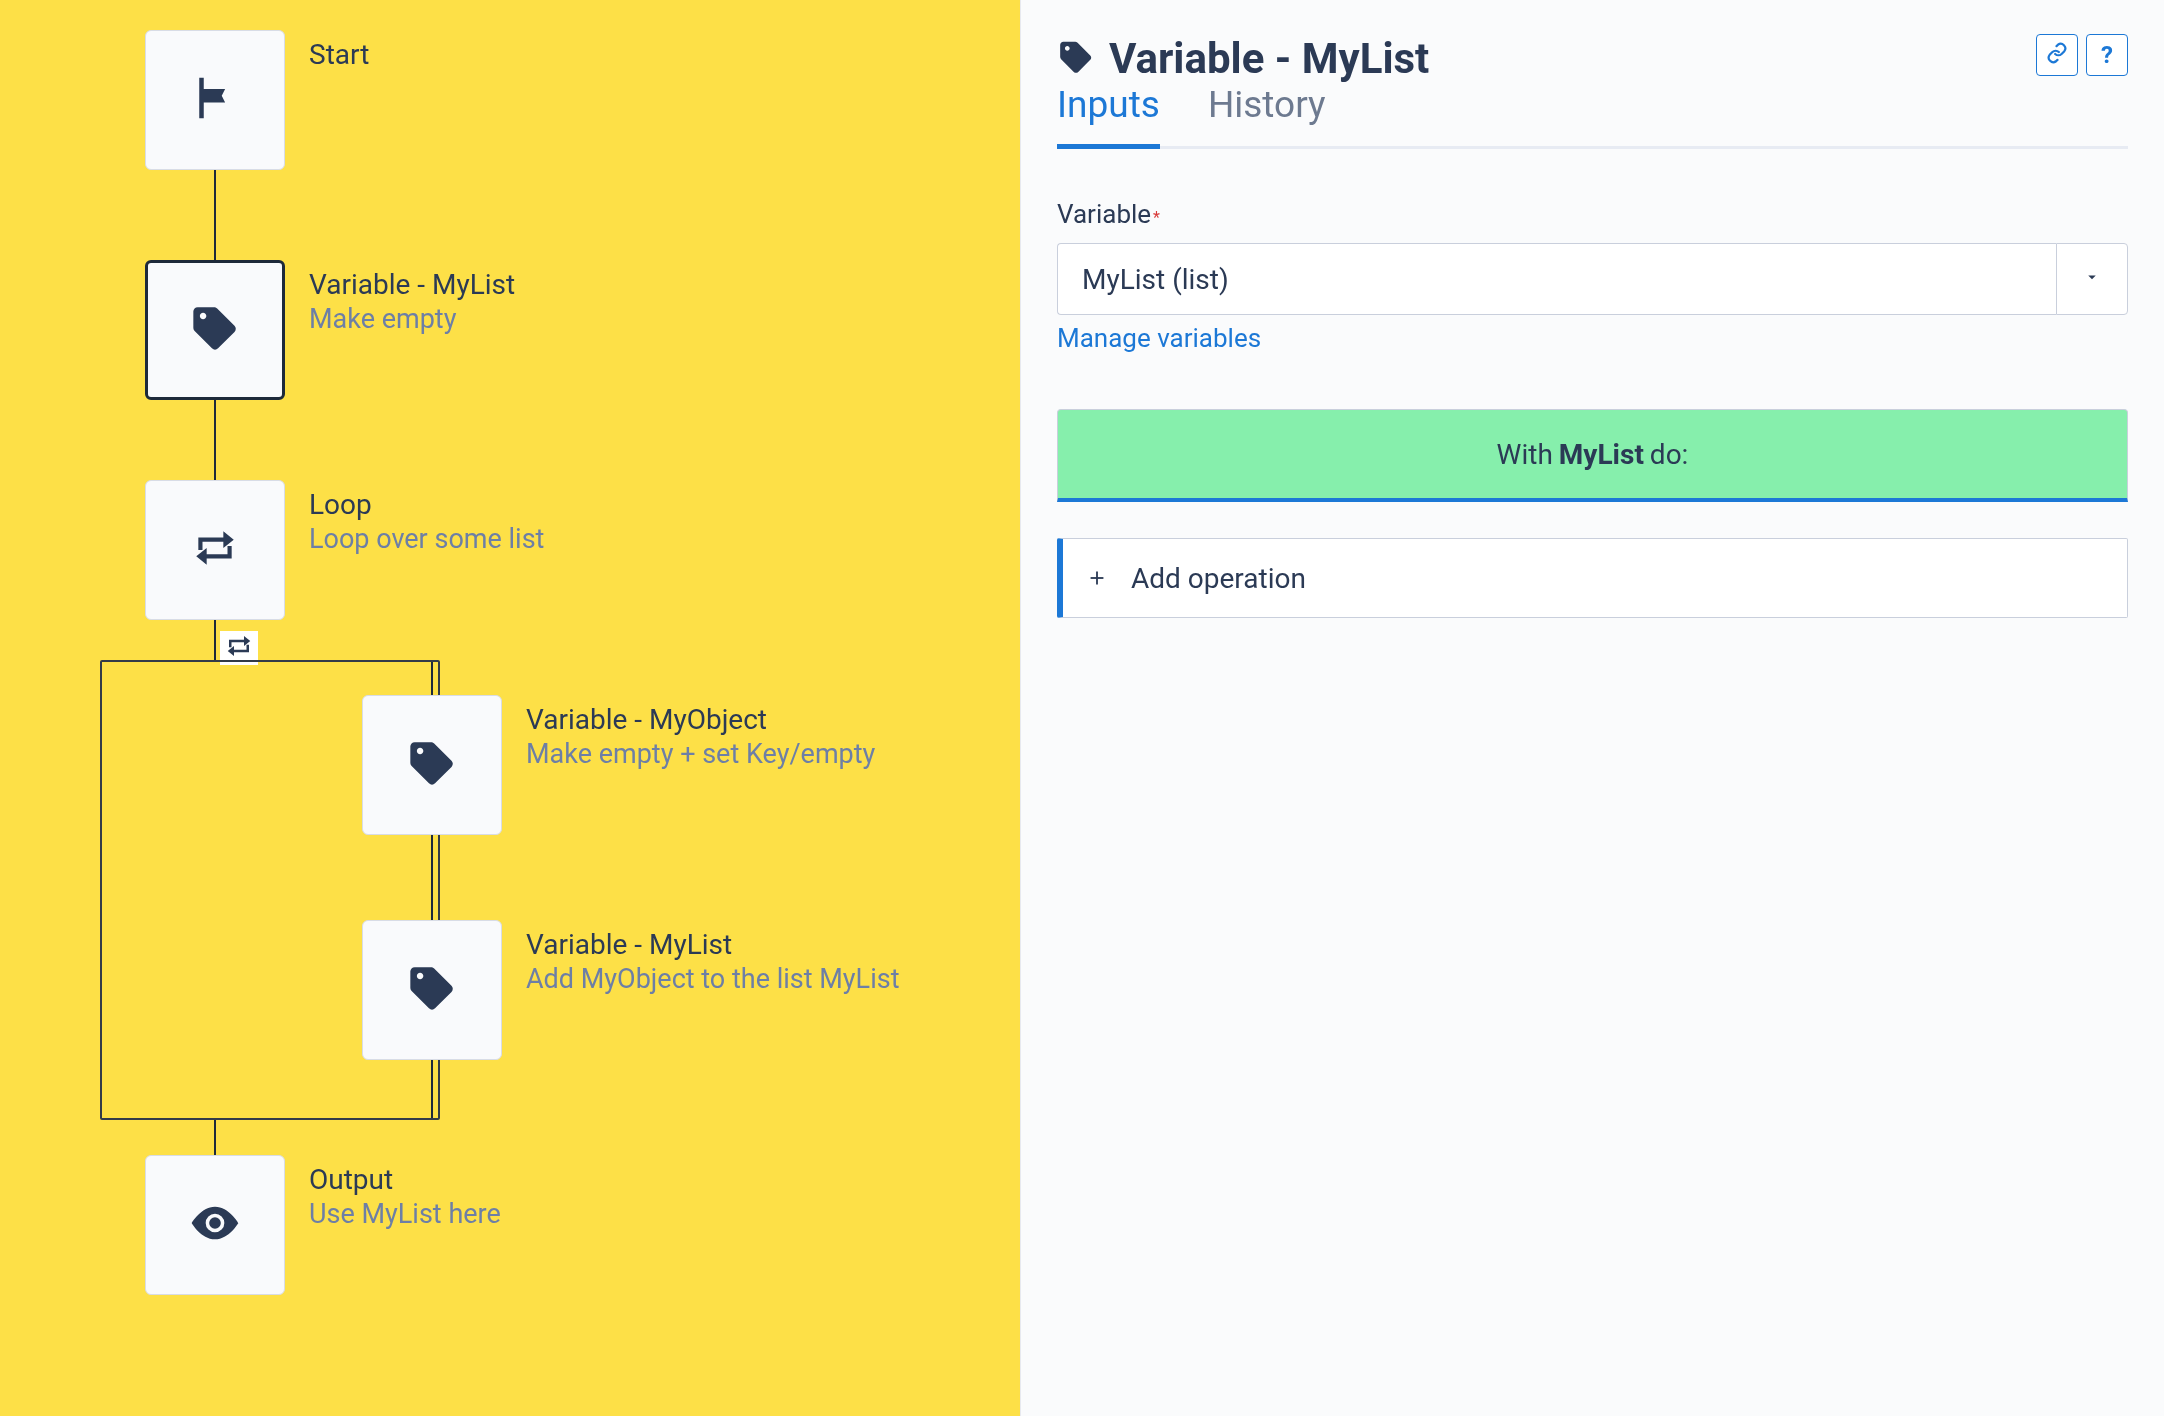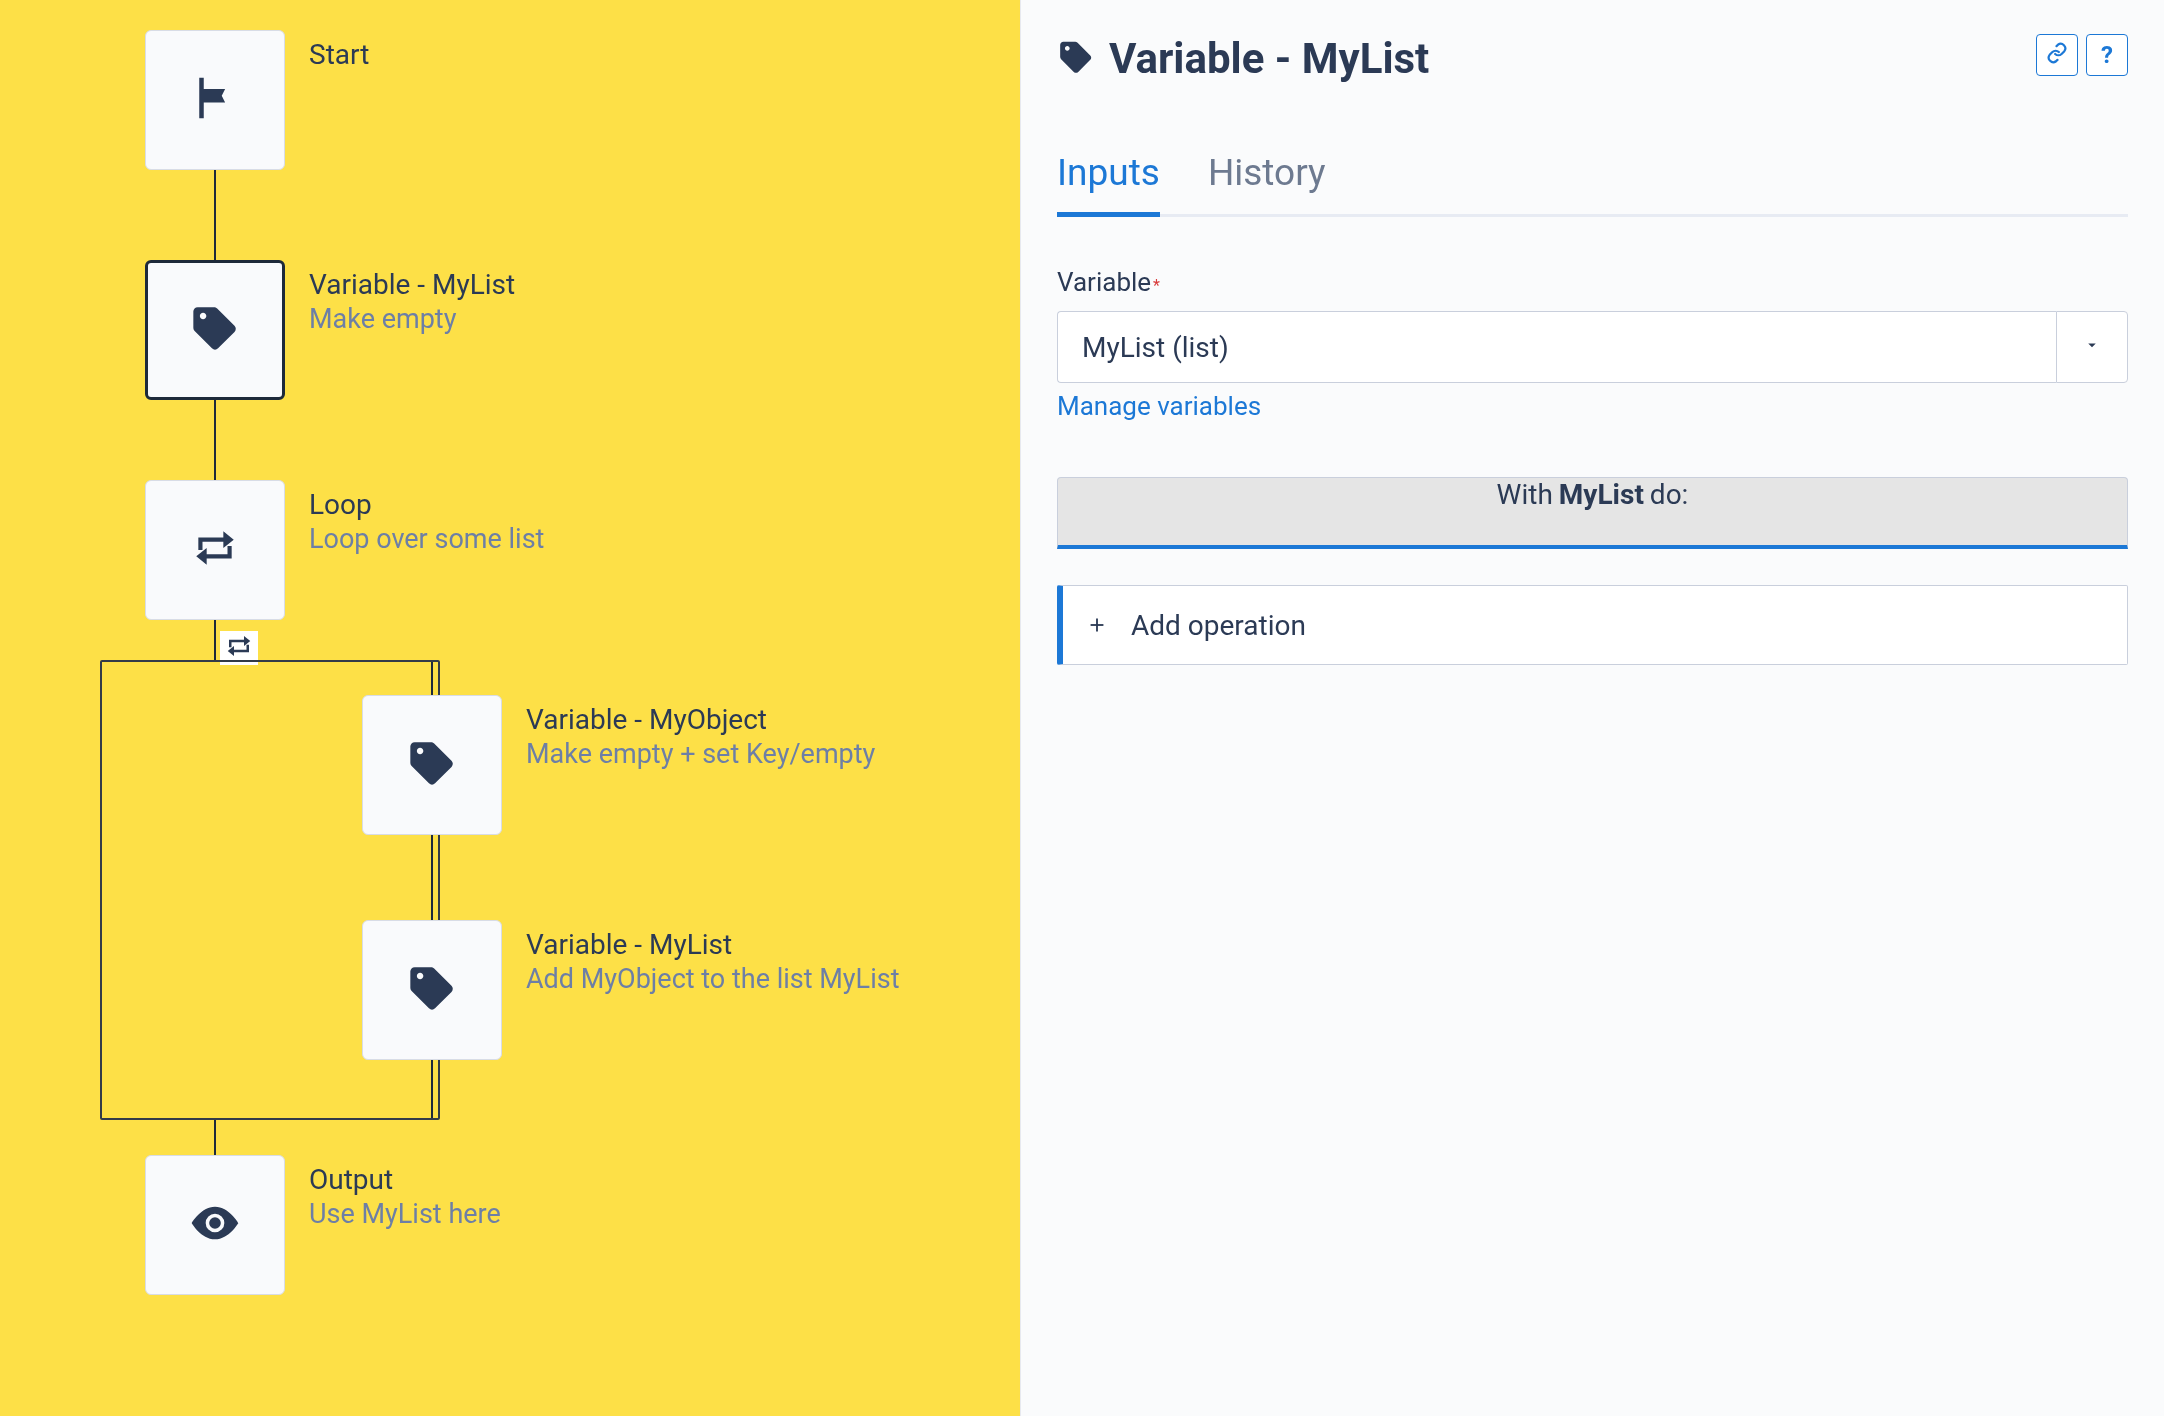--- a/index.html
+++ b/index.html
@@ -119,21 +119,20 @@
     font-size: 22px;
     cursor: pointer;
   }
   .help-btn {
     font-weight: 700;
     font-size: 24px;
   }
   .tabs {
     display: flex;
     gap: 48px;
-    margin-top: 68px;
     border-bottom: 3px solid #e7ebf3;
   }
   .tab {
     font-size: 37px;
     padding-bottom: 18px;
     color: #6d7a90;
     cursor: pointer;
     border-bottom: 5px solid transparent;
     margin-bottom: -3px;
   }
@@ -182,27 +181,27 @@
   }
   .link {
     display: inline-block;
     margin-top: 8px;
     color: #1c78d6;
     font-size: 26px;
     cursor: pointer;
   }
   .with-banner {
     margin-top: 56px;
-    height: 72px;
+    height: 93px;
     border: 1.5px solid #c9cfdc;
     border-bottom: 4px solid #1c78d6;
     border-radius: 4px 4px 0 0;
-    background: #e5e5e5;
-    display: flex;
-    align-items: flex-start;
+    background: #86efac;
+    display: flex;
+    align-items: center;
     justify-content: center;
     font-size: 28px;
     color: #2b3a55;
   }
   .with-banner b { font-weight: 700; margin: 0 6px; }
   .op-row {
     margin-top: 36px;
     height: 80px;
     border: 1.5px solid #c9cfdc;
     border-left: 6px solid #1c78d6;

